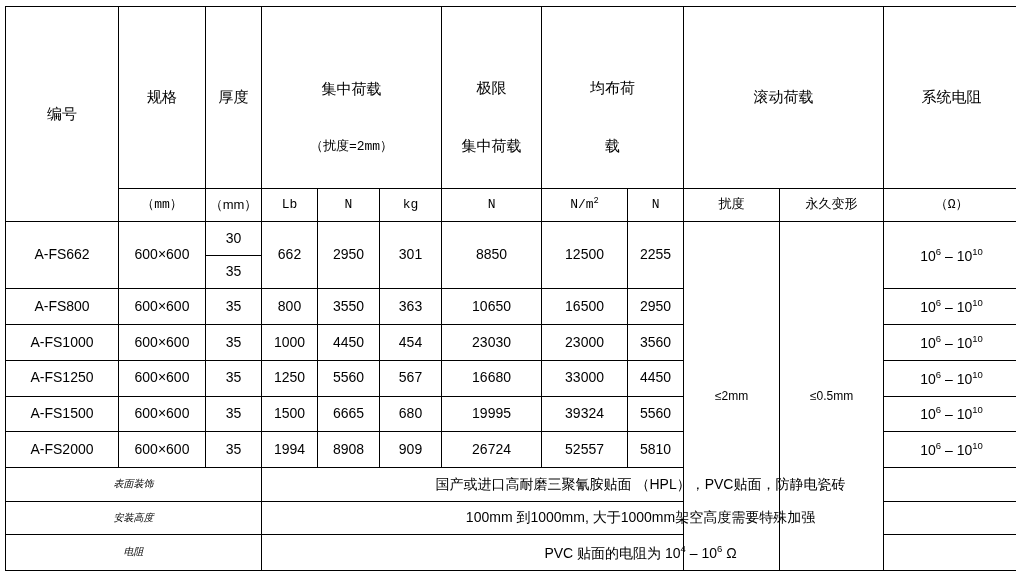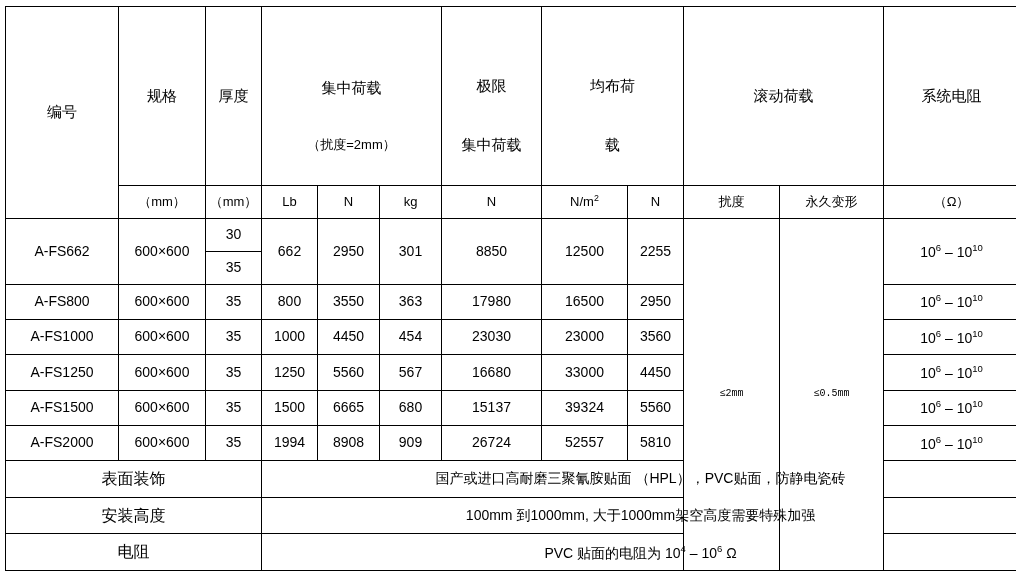--- a/index.html
+++ b/index.html
@@ -34,51 +34,52 @@
     vertical-align: middle;
     padding: 2px 3px;
     font-weight: normal;
     line-height: 1.25;
   }
   .hdr-main {
     font-size: 15px;
   }
   .hdr-sub {
     font-size: 13px;
+    font-family: Liberation Mono, monospace;
   }
   .small-unit {
     font-size: 13px;
   }
   .code-cell {
     text-align: left;
     padding-left: 10px;
     font-size: 14px;
   }
   .res-cell {
     text-align: left;
     padding-left: 14px;
     font-size: 14px;
   }
   .note-label {
     text-align: left;
     padding-left: 10px;
-    font-size: 16px;
+    font-size: 10px;
+    font-style: italic;
   }
   .note-value {
     text-align: left;
     padding-left: 12px;
     font-size: 14px;
   }
   sup {
     font-size: 0.68em;
     vertical-align: super;
   }
   .roll-cell {
-    font-size: 10px;
-    font-family: Liberation Mono, monospace;
+    font-size: 12px;
   }
   .stack-line {
     display: block;
     margin-top: 40px;
   }
 </style>
 </head>
 <body>
 
 <div class="sheet">
@@ -149,21 +150,21 @@
         <td>35</td>
       </tr>
 
       <tr>
         <td class="code-cell">A-FS800</td>
         <td>600×600</td>
         <td>35</td>
         <td>800</td>
         <td>3550</td>
         <td>363</td>
-        <td>17980</td>
+        <td>10650</td>
         <td>16500</td>
         <td>2950</td>
         <td class="res-cell"><span>10</span><sup>6</sup> <span>–</span> <span>10</span><sup>10</sup></td>
       </tr>
 
       <tr>
         <td class="code-cell">A-FS1000</td>
         <td>600×600</td>
         <td>35</td>
         <td>1000</td>
@@ -188,21 +189,21 @@
         <td class="res-cell"><span>10</span><sup>6</sup> <span>–</span> <span>10</span><sup>10</sup></td>
       </tr>
 
       <tr>
         <td class="code-cell">A-FS1500</td>
         <td>600×600</td>
         <td>35</td>
         <td>1500</td>
         <td>6665</td>
         <td>680</td>
-        <td>15137</td>
+        <td>19995</td>
         <td>39324</td>
         <td>5560</td>
         <td class="res-cell"><span>10</span><sup>6</sup> <span>–</span> <span>10</span><sup>10</sup></td>
       </tr>
 
       <tr>
         <td class="code-cell">A-FS2000</td>
         <td>600×600</td>
         <td>35</td>
         <td>1994</td>

